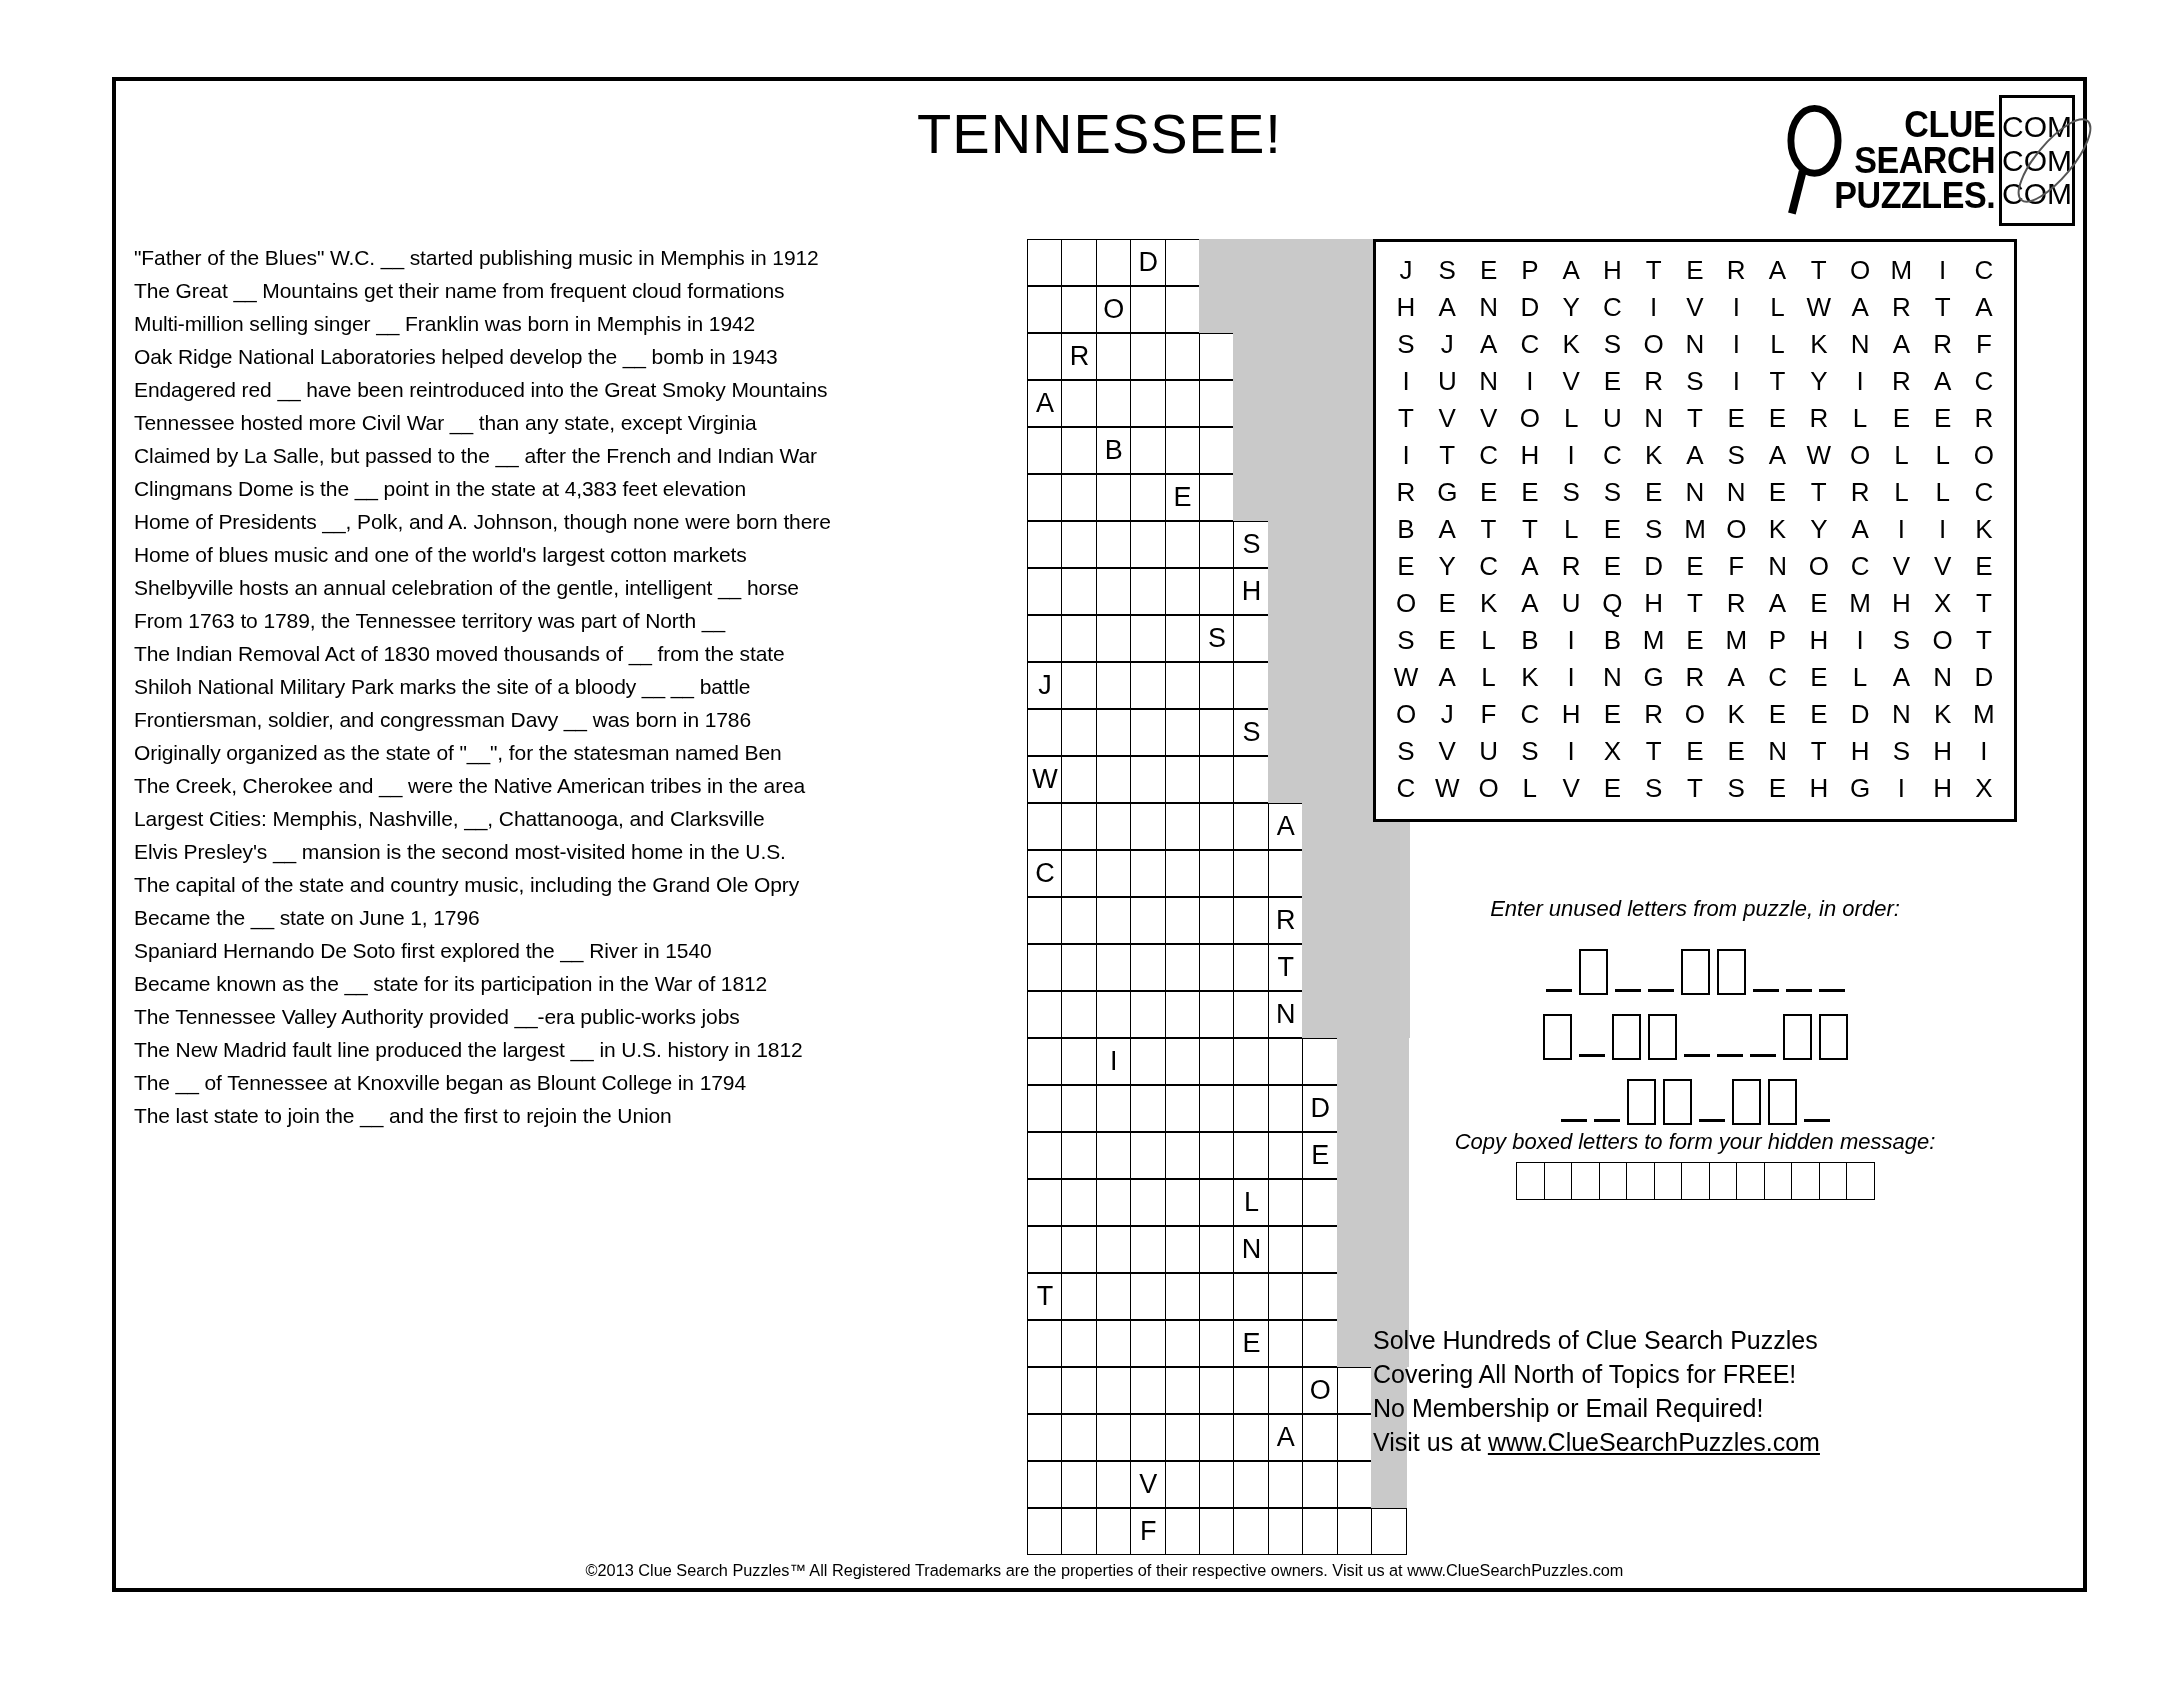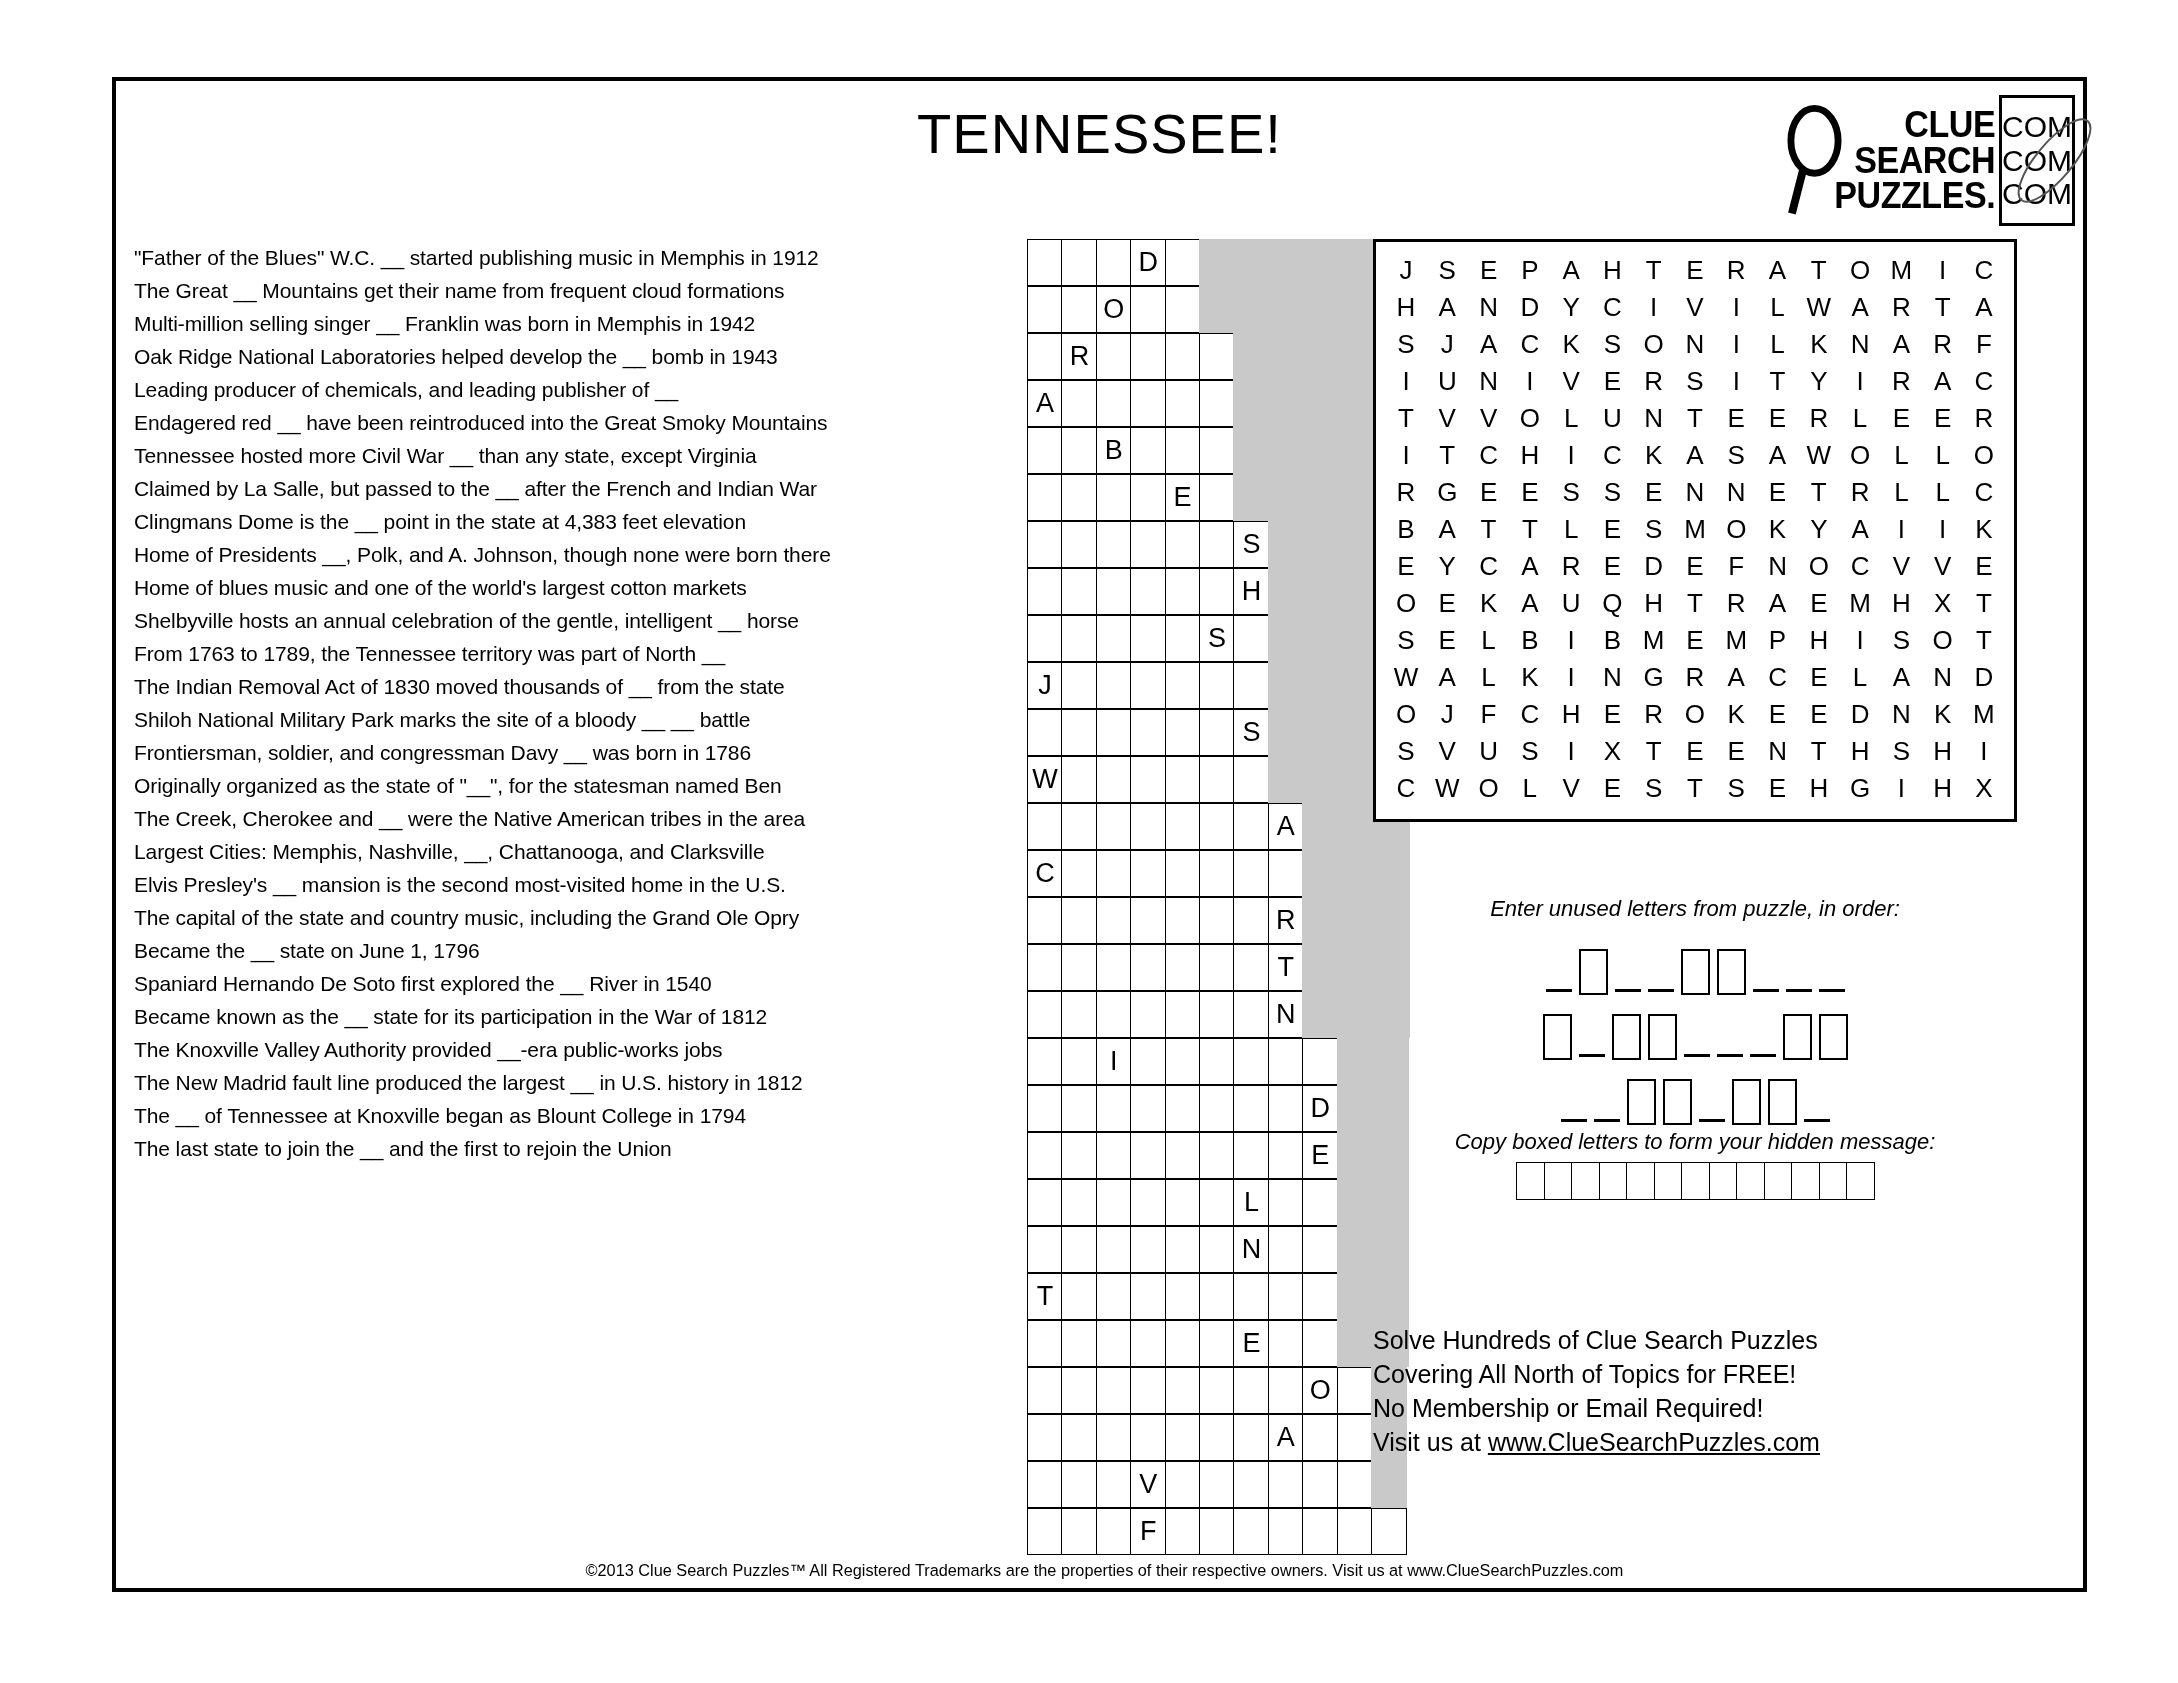--- a/index.html
+++ b/index.html
@@ -203,41 +203,40 @@
         <span>M</span>
       </div>
     </div>
   </div>
 
   <div class="clues" id="clues">
       <div class="clue">"Father of the Blues" W.C. __ started publishing music in Memphis in 1912</div>
       <div class="clue">The Great __ Mountains get their name from frequent cloud formations</div>
       <div class="clue">Multi-million selling singer __ Franklin was born in Memphis in 1942</div>
       <div class="clue">Oak Ridge National Laboratories helped develop the __ bomb in 1943</div>
-      <div class="clue">Leading producer of chemicals, and leading publisher of __</div>
       <div class="clue">Endagered red __ have been reintroduced into the Great Smoky Mountains</div>
       <div class="clue">Tennessee hosted more Civil War __ than any state, except Virginia</div>
       <div class="clue">Claimed by La Salle, but passed to the __ after the French and Indian War</div>
       <div class="clue">Clingmans Dome is the __ point in the state at 4,383 feet elevation</div>
       <div class="clue">Home of Presidents __, Polk, and A. Johnson, though none were born there</div>
       <div class="clue">Home of blues music and one of the world's largest cotton markets</div>
       <div class="clue">Shelbyville hosts an annual celebration of the gentle, intelligent __ horse</div>
       <div class="clue">From 1763 to 1789, the Tennessee territory was part of North __</div>
       <div class="clue">The Indian Removal Act of 1830 moved thousands of __ from the state</div>
       <div class="clue">Shiloh National Military Park marks the site of a bloody __ __ battle</div>
       <div class="clue">Frontiersman, soldier, and congressman Davy __ was born in 1786</div>
       <div class="clue">Originally organized as the state of "__", for the statesman named Ben</div>
       <div class="clue">The Creek, Cherokee and __ were the Native American tribes in the area</div>
       <div class="clue">Largest Cities: Memphis, Nashville, __, Chattanooga, and Clarksville</div>
       <div class="clue">Elvis Presley's __ mansion is the second most-visited home in the U.S.</div>
       <div class="clue">The capital of the state and country music, including the Grand Ole Opry</div>
       <div class="clue">Became the __ state on June 1, 1796</div>
       <div class="clue">Spaniard Hernando De Soto first explored the __ River in 1540</div>
       <div class="clue">Became known as the __ state for its participation in the War of 1812</div>
-      <div class="clue">The Knoxville Valley Authority provided __-era public-works jobs</div>
+      <div class="clue">The Tennessee Valley Authority provided __-era public-works jobs</div>
       <div class="clue">The New Madrid fault line produced the largest __ in U.S. history in 1812</div>
       <div class="clue">The __ of Tennessee at Knoxville began as Blount College in 1794</div>
       <div class="clue">The last state to join the __ and the first to rejoin the Union</div>
     </div>
 
   <div class="cw" id="crossword">
       <div class="cw-row">
         <div class="cw-cell"></div>
         <div class="cw-cell"></div>
         <div class="cw-cell"></div>

